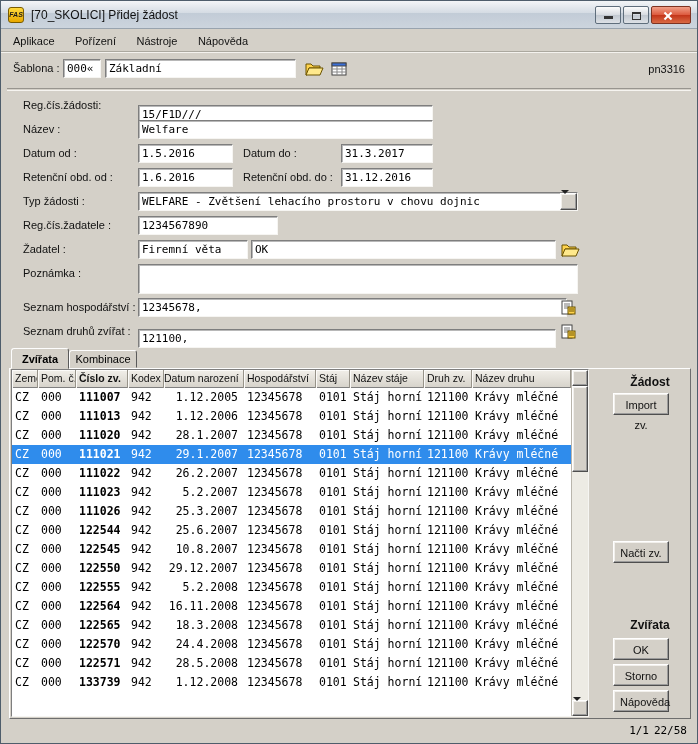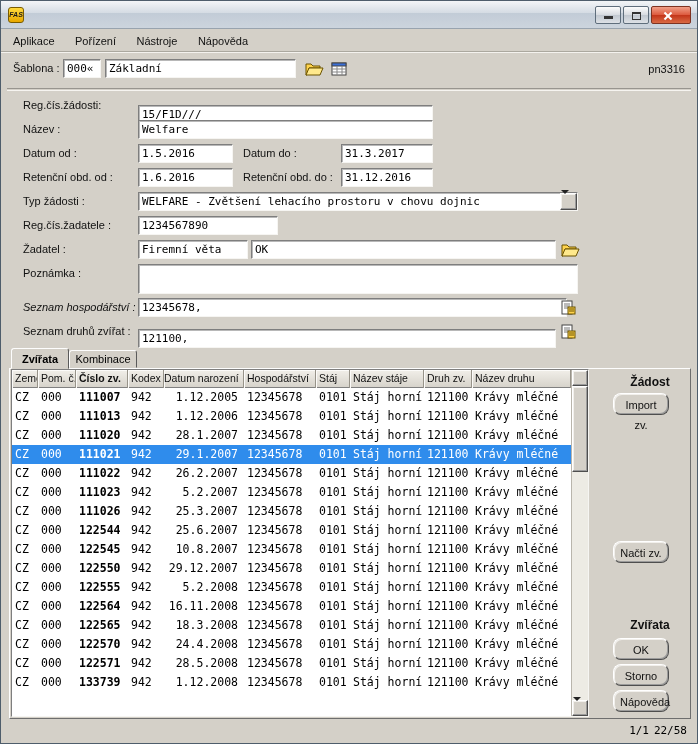--- a/index.html
+++ b/index.html
@@ -120,33 +120,34 @@
   .sb-btn{position:absolute;left:0;width:16px;height:16px;background:#d4d0c8;
     border:1px solid;border-color:#fff #4e4e4e #4e4e4e #fff;
     box-shadow:inset -1px -1px 0 #9b9b9b,inset 1px 1px 0 #f2f0ec;cursor:pointer;}
   .sb-up{top:0}.sb-down{bottom:0}
   .sb-thumb{position:absolute;left:0;top:16px;width:16px;height:86px;background:#d4d0c8;
     border:1px solid;border-color:#fff #4e4e4e #4e4e4e #fff;
     box-shadow:inset -1px -1px 0 #9b9b9b,inset 1px 1px 0 #f2f0ec;cursor:grab;}
 
   
   .group-lbl{position:absolute;width:86px;text-align:center;font-size:12px;font-weight:bold;color:#111;z-index:2;}
-  .side-btn{z-index:2;width:56px;height:22px;line-height:20px;border-radius:8px;}
+  .side-btn{z-index:2;width:56px;height:22px;line-height:20px;}
 
   .status-txt{position:absolute;font-family:"DejaVu Sans Mono",monospace;font-size:11px;color:#000;}
 
   .user-code{position:absolute;right:12px;top:58px;line-height:20px;font-size:11px;color:#111;}
 </style>
 </head>
 <body>
 
 <div class="window">
 
   <div class="titlebar">
     <div class="app-icon">FAS</div>
+    <div class="win-title">[70_SKOLICI] Přidej žádost</div>
     <div class="caption">
       <div class="cap-btn">
           <span class="glyph-min"></span>
         </div>
       <div class="cap-btn">
           <span class="glyph-max"></span>
         </div>
       <div class="cap-btn close">
           <span class="glyph-x1"></span>
           <span class="glyph-x2"></span>
@@ -215,21 +216,21 @@
   <span class="icon-btn" style="left:558px;top:239px;">
     <svg width="19" height="14" viewBox="0 0 19 14">
       <path d="M1 13 L1 2 L6 2 L8 4 L15 4 L15 6 L4 6 L2 13 Z" fill="#ffd34d" stroke="#6b5300" stroke-width="1"></path>
       <path d="M4 6 L18 6 L15 13 L1 13 Z" fill="#ffe98c" stroke="#6b5300" stroke-width="1"></path>
     </svg>
   </span>
 
   <div class="lbl" style="left:22px;top:263px;">Poznámka :</div>
   <textarea class="field" style="left: 137px; top: 263px; width: 440px; height: 30px; resize: none;"></textarea>
 
-  <div class="lbl" style="left:22px;top:297px;font-style:italic;">Seznam hospodářství :</div>
+  <div class="lbl" style="left:22px;top:297px;">Seznam hospodářství :</div>
   <input class="field" style="left: 137px; top: 297px; width: 429px;" value="12345678,">
   <span class="icon-btn" style="left:557px;top:297px;width:20px;">
     <svg width="15" height="15" viewBox="0 0 15 15">
       <rect x="1" y="1" width="10" height="13" fill="#ffffff" stroke="#444"></rect>
       <line x1="3" y1="4" x2="9" y2="4" stroke="#777"></line>
       <line x1="3" y1="6" x2="9" y2="6" stroke="#777"></line>
       <line x1="3" y1="8" x2="9" y2="8" stroke="#777"></line>
       <rect x="7" y="7" width="7" height="7" fill="#ffd34d" stroke="#6b5300"></rect>
       <line x1="8" y1="9" x2="13" y2="9" stroke="#6b5300"></line>
       <line x1="8" y1="11" x2="13" y2="11" stroke="#6b5300"></line>

